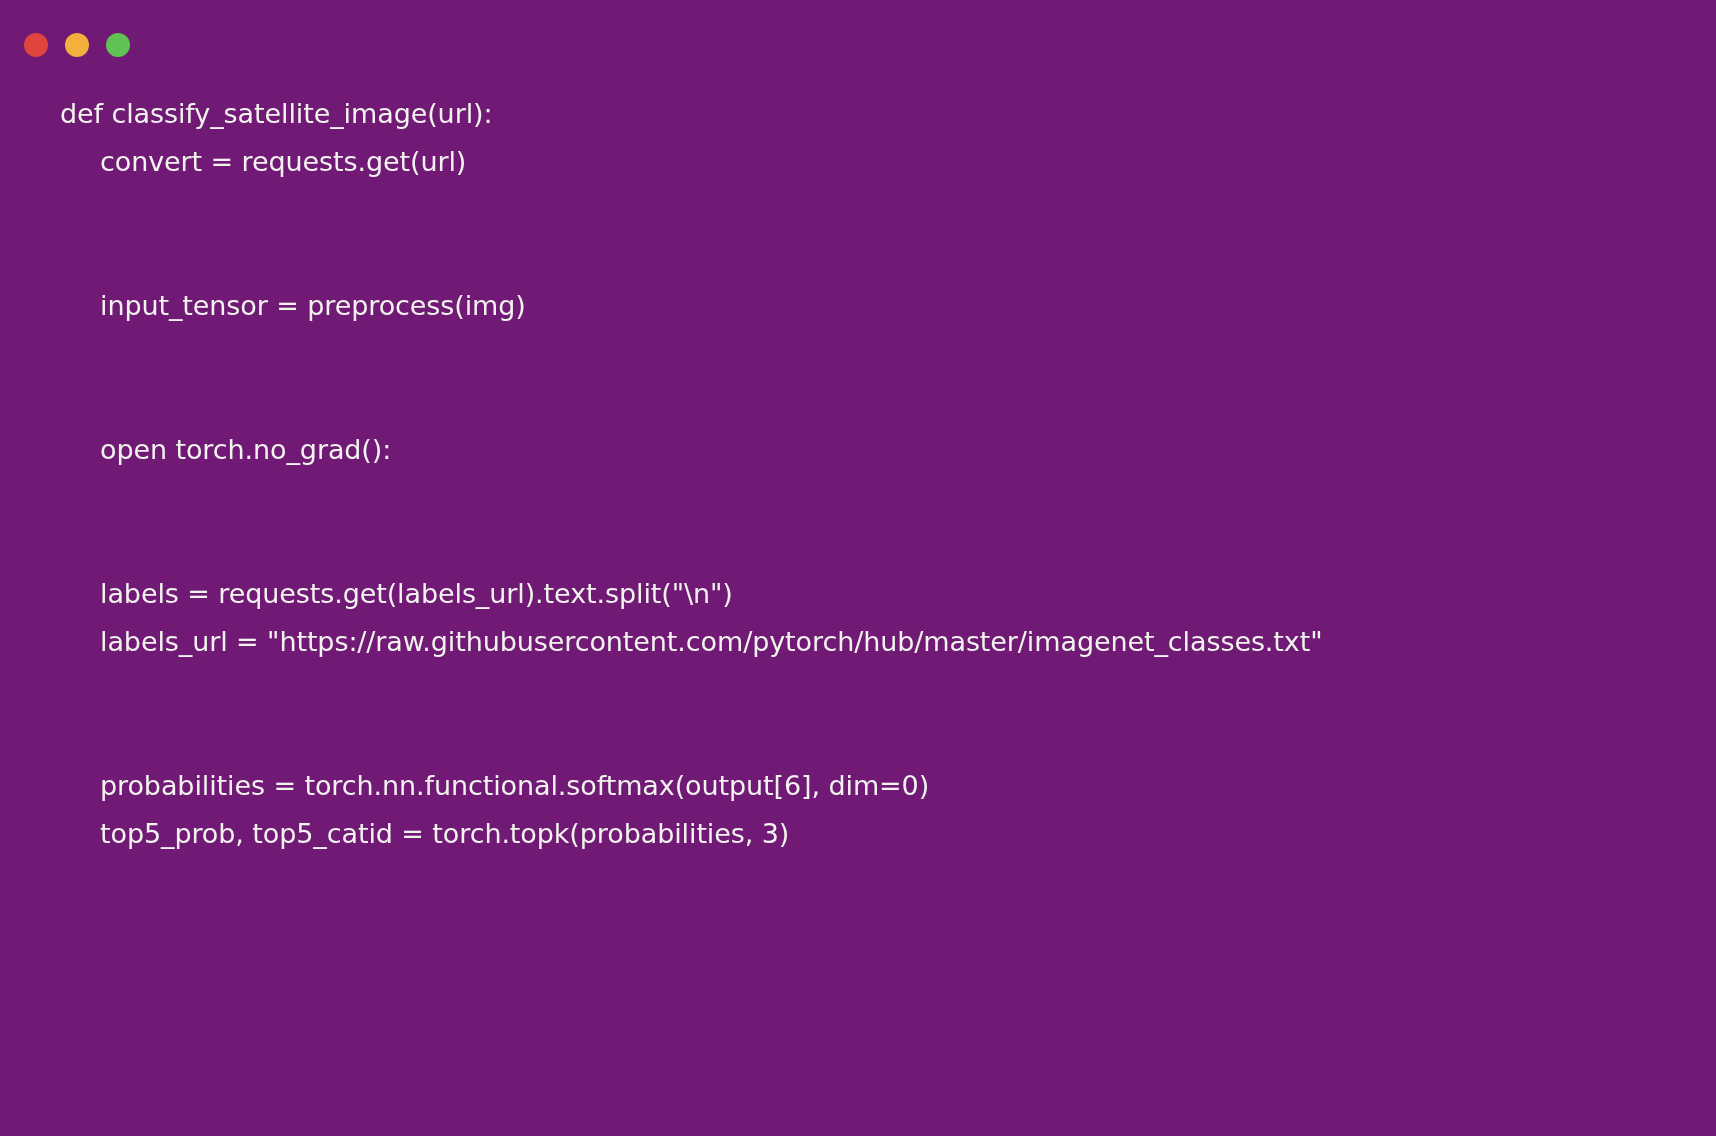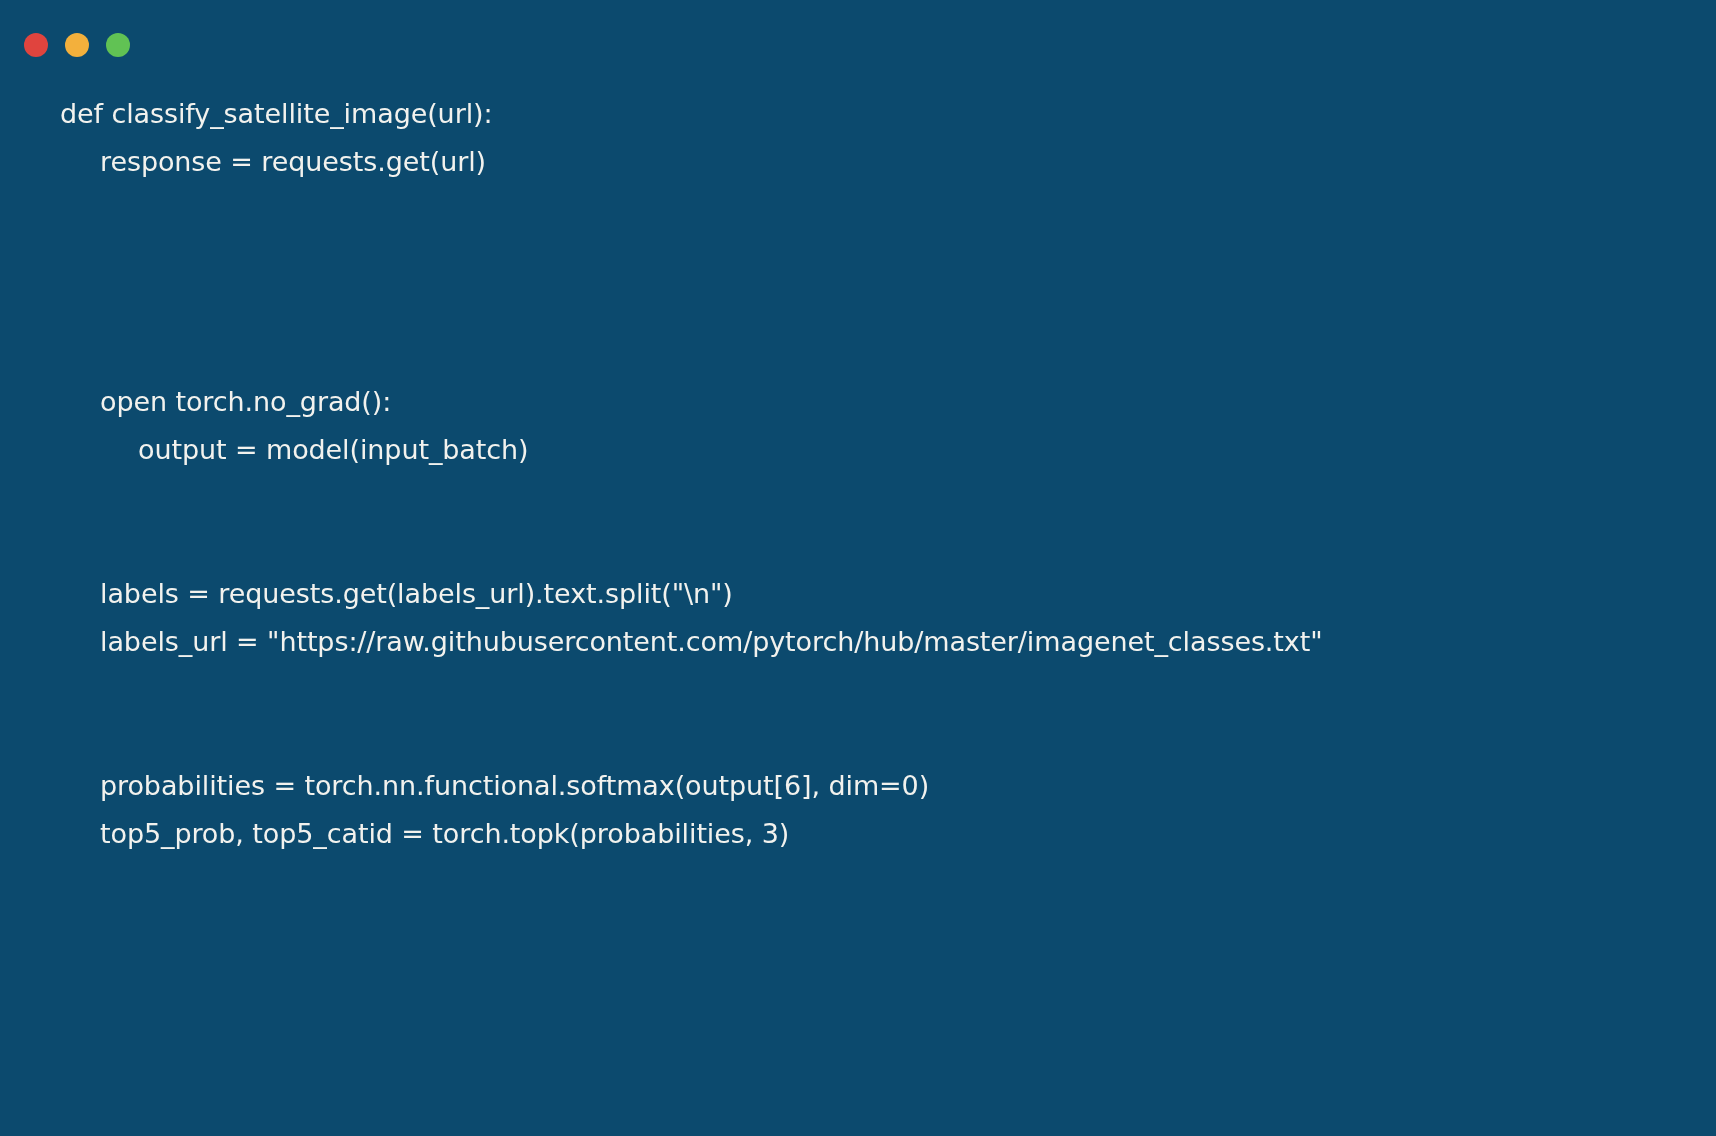--- a/index.html
+++ b/index.html
@@ -71,37 +71,37 @@
   .code-line.blank {
     color: transparent;
   }
   .ind-0 { padding-left: 0px; }
   .ind-1 { padding-left: 40px; }
   .ind-2 { padding-left: 78px; }
 </style>
 </head>
 <body style="background: rgb(42, 43, 38);">
 
-<div id="snippet-window" style="background: #0c4a6e;">
+<div id="snippet-window" style="background: #701a75;">
 
   <div id="title-bar">
     <span id="btn-close" class="traffic-light" style="background: rgb(224, 68, 62);"></span>
     <span id="btn-minimize" class="traffic-light" style="background: rgb(243, 176, 60);"></span>
     <span id="btn-zoom" class="traffic-light" style="background: rgb(97, 194, 84);"></span>
   </div>
 
   <div id="code-area">
       <div class="code-line ind-0" style="color: rgb(242, 242, 238);">def classify_satellite_image(url):</div>
-      <div class="code-line ind-1" style="color: rgb(242, 242, 238);">response = requests.get(url)</div>
+      <div class="code-line ind-1" style="color: rgb(242, 242, 238);">convert = requests.get(url)</div>
       <div class="code-line ind-0 blank"></div>
       <div class="code-line ind-0 blank"></div>
+      <div class="code-line ind-1" style="color: rgb(242, 242, 238);">input_tensor = preprocess(img)</div>
       <div class="code-line ind-0 blank"></div>
       <div class="code-line ind-0 blank"></div>
       <div class="code-line ind-1" style="color: rgb(242, 242, 238);">open torch.no_grad():</div>
-      <div class="code-line ind-2" style="color: rgb(242, 242, 238);">output = model(input_batch)</div>
       <div class="code-line ind-0 blank"></div>
       <div class="code-line ind-0 blank"></div>
       <div class="code-line ind-1" style="color: rgb(242, 242, 238);">labels = requests.get(labels_url).text.split("\n")</div>
       <div class="code-line ind-1" style="color: rgb(242, 242, 238);">labels_url = "https://raw.githubusercontent.com/pytorch/hub/master/imagenet_classes.txt"</div>
       <div class="code-line ind-0 blank"></div>
       <div class="code-line ind-0 blank"></div>
       <div class="code-line ind-1" style="color: rgb(242, 242, 238);">probabilities = torch.nn.functional.softmax(output[6], dim=0)</div>
       <div class="code-line ind-1" style="color: rgb(242, 242, 238);">top5_prob, top5_catid = torch.topk(probabilities, 3)</div>
     </div>
 

